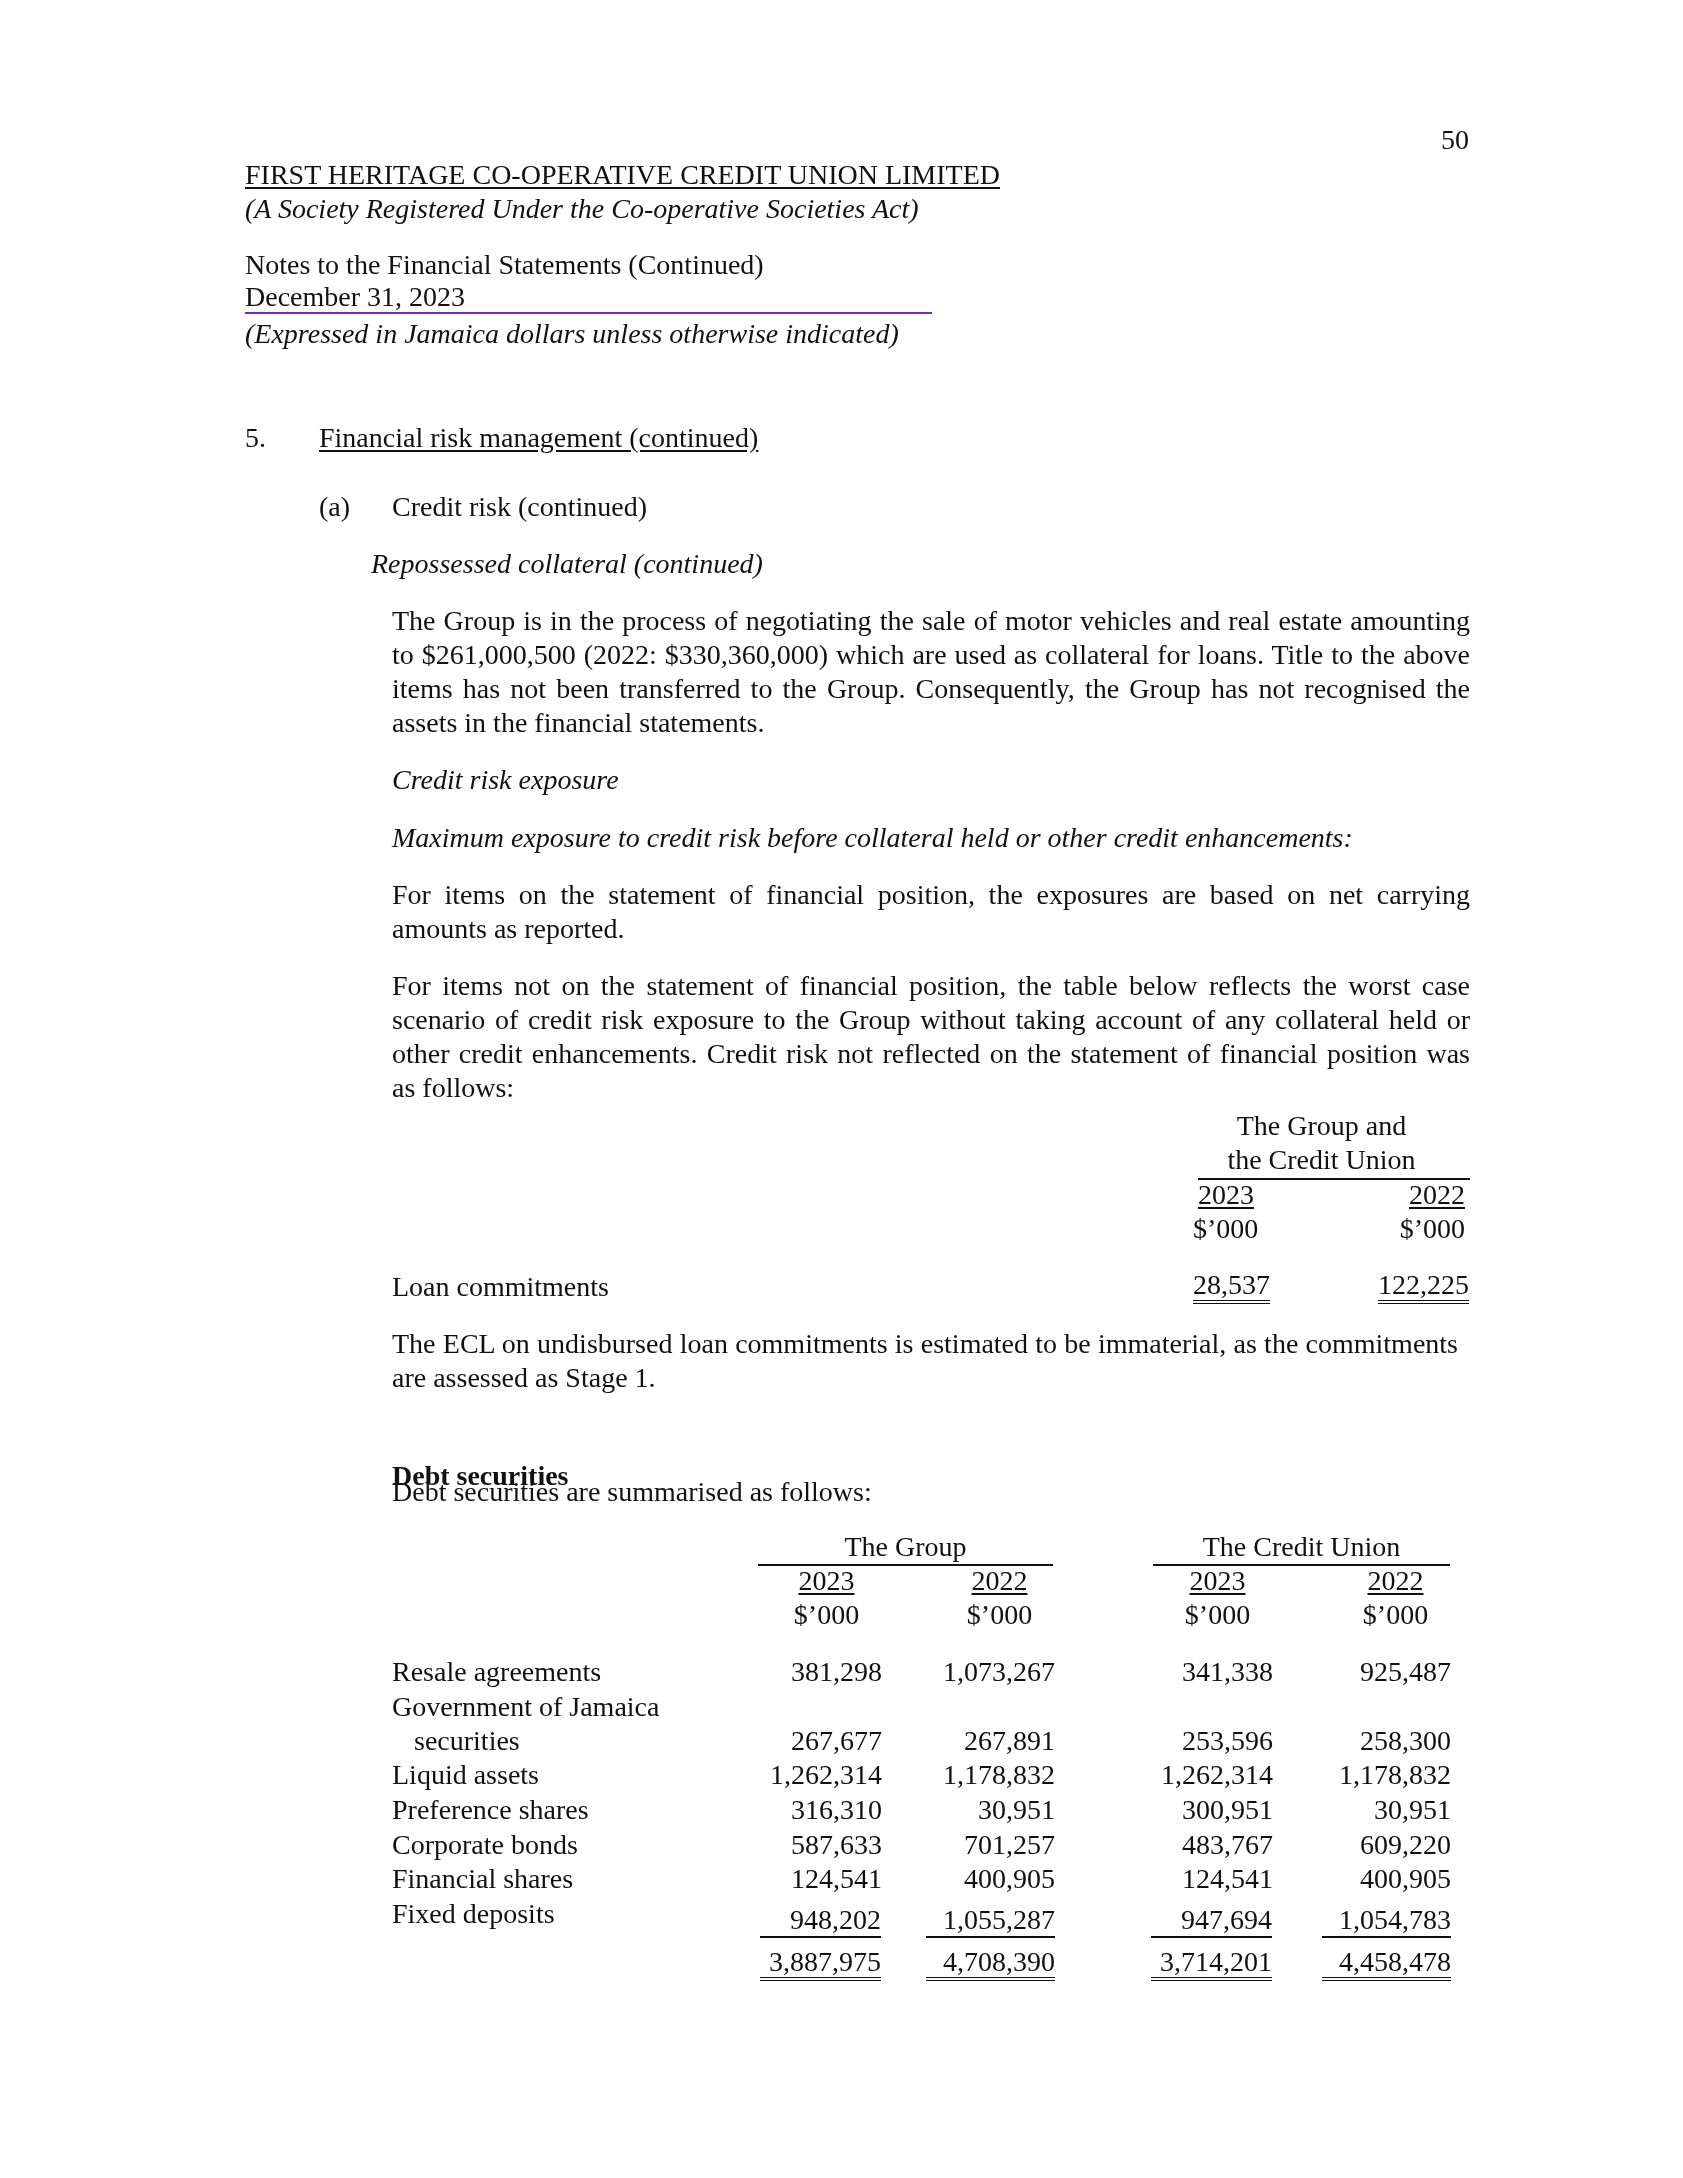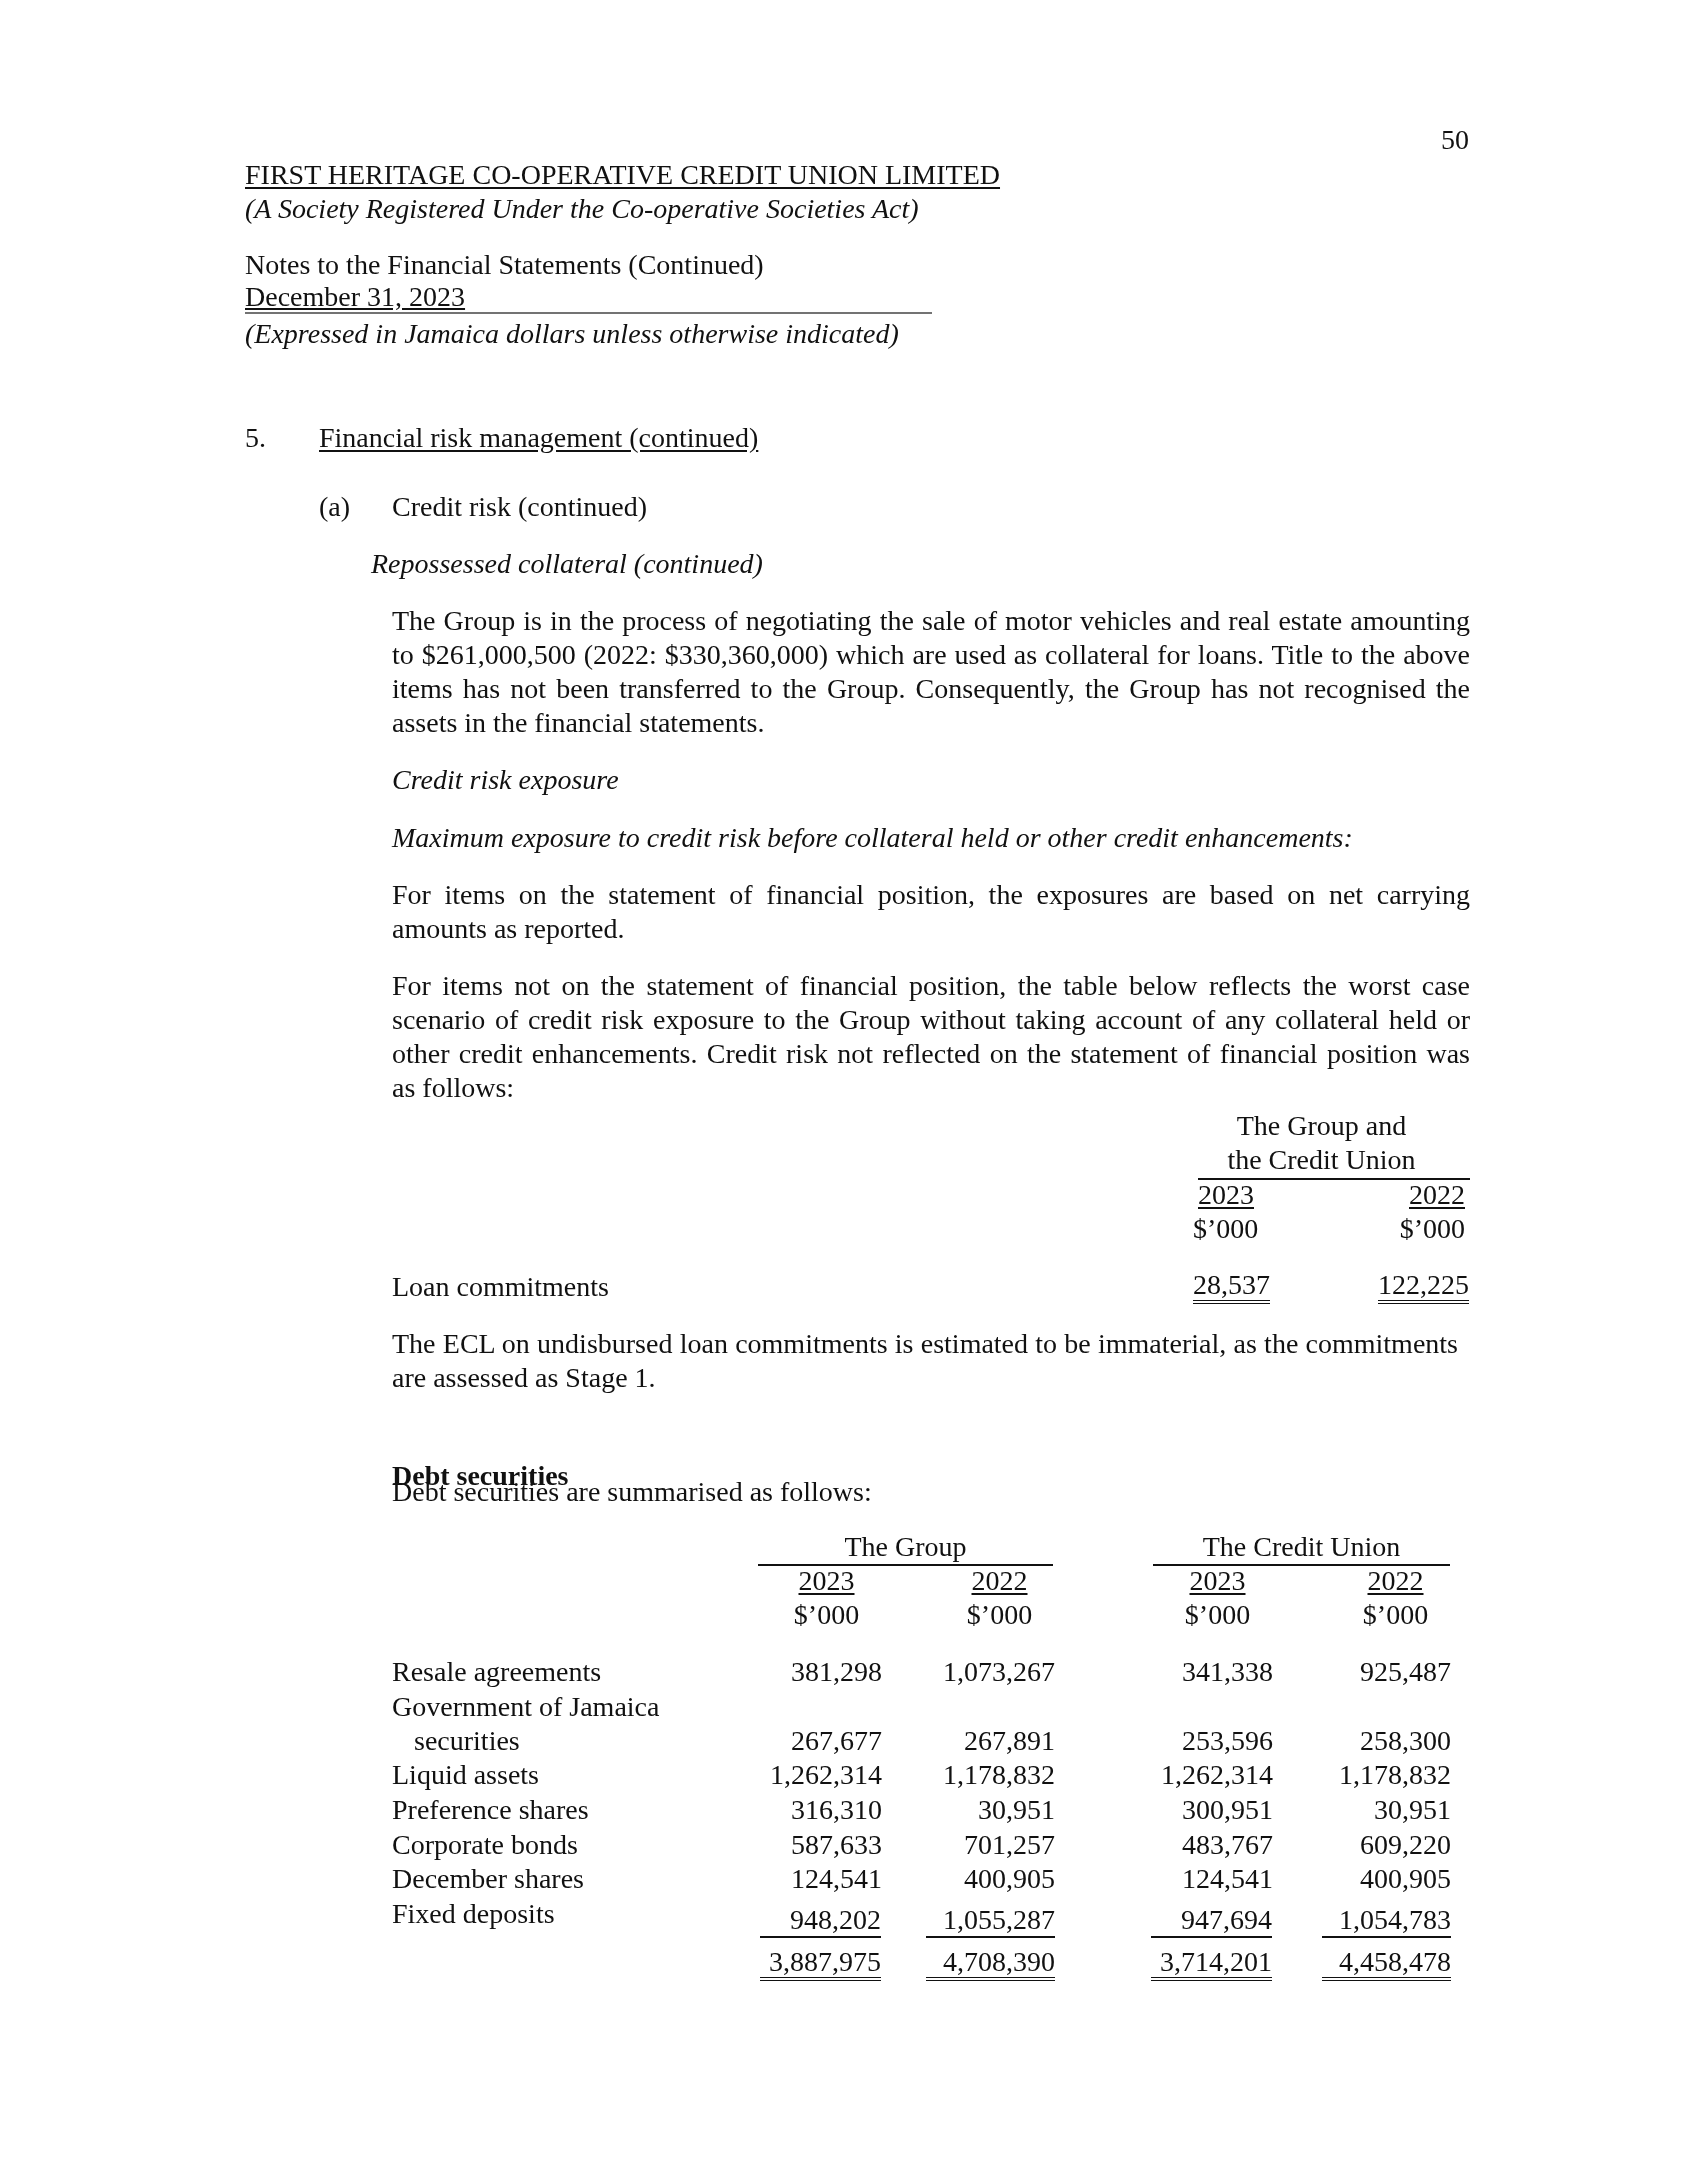--- a/index.html
+++ b/index.html
@@ -17,21 +17,21 @@
   .hdrline { position:absolute; border-bottom:2px solid #111; height:0; }
 </style>
 </head>
 <body>
 
 <div class="abs r" style="left:1386px; top:123px; width:83px;">50</div>
 
 <div class="abs u" style="left:245px; top:158px;">FIRST HERITAGE CO-OPERATIVE CREDIT UNION LIMITED</div>
 <div class="abs i" style="left:245px; top:192px;">(A Society Registered Under the Co-operative Societies Act)</div>
 <div class="abs" style="left:245px; top:248px;">Notes to the Financial Statements (Continued)</div>
-<div class="abs" style="left:245px; top:282px; width:687px; border-bottom:2px solid #737373; line-height:30px;text-decoration:underline;">December 31, 2023</div>
+<div class="abs" style="left:245px; top:282px; width:687px; border-bottom:2px solid #6d28d9; line-height:30px;">December 31, 2023</div>
 <div class="abs i" style="left:245px; top:317px;">(Expressed in Jamaica dollars unless otherwise indicated)</div>
 
 <div class="abs" style="left:245px; top:421px;">5.</div>
 <div class="abs u" style="left:319px; top:421px;">Financial risk management (continued)</div>
 
 <div class="abs" style="left:319px; top:490px;">(a)</div>
 <div class="abs" style="left:392px; top:490px;">Credit risk (continued)</div>
 
 <div class="abs i" style="left:371px; top:547px;">Repossessed collateral (continued)</div>
 <div class="abs just" style="left:392px; top:604px; width:1078px;">The Group is in the process of negotiating the sale of motor vehicles and real estate amounting to $261,000,500 (2022: $330,360,000) which are used as collateral for loans. Title to the above items has not been transferred to the Group. Consequently, the Group has not recognised the assets in the financial statements.</div>
@@ -107,21 +107,21 @@
     <div class="num" style="left:1302px; top:1793px; width:149px;">30,951</div>
   </div>
   <div>
     <div class="abs" style="left:392px; top:1828px;">Corporate bonds</div>
     <div class="num" style="left:733px; top:1828px; width:149px;">587,633</div>
     <div class="num" style="left:906px; top:1828px; width:149px;">701,257</div>
     <div class="num" style="left:1124px; top:1828px; width:149px;">483,767</div>
     <div class="num" style="left:1302px; top:1828px; width:149px;">609,220</div>
   </div>
   <div>
-    <div class="abs" style="left:392px; top:1862px;">December shares</div>
+    <div class="abs" style="left:392px; top:1862px;">Financial shares</div>
     <div class="num" style="left:733px; top:1862px; width:149px;">124,541</div>
     <div class="num" style="left:906px; top:1862px; width:149px;">400,905</div>
     <div class="num" style="left:1124px; top:1862px; width:149px;">124,541</div>
     <div class="num" style="left:1302px; top:1862px; width:149px;">400,905</div>
   </div>
   <div>
     <div class="abs" style="left:392px; top:1897px;">Fixed deposits</div>
     <div class="num sgl" style="left:760px; top:1897px; width:121px; line-height:32px;">948,202</div>
     <div class="num sgl" style="left:926px; top:1897px; width:129px; line-height:32px;">1,055,287</div>
     <div class="num sgl" style="left:1151px; top:1897px; width:121px; line-height:32px;">947,694</div>

